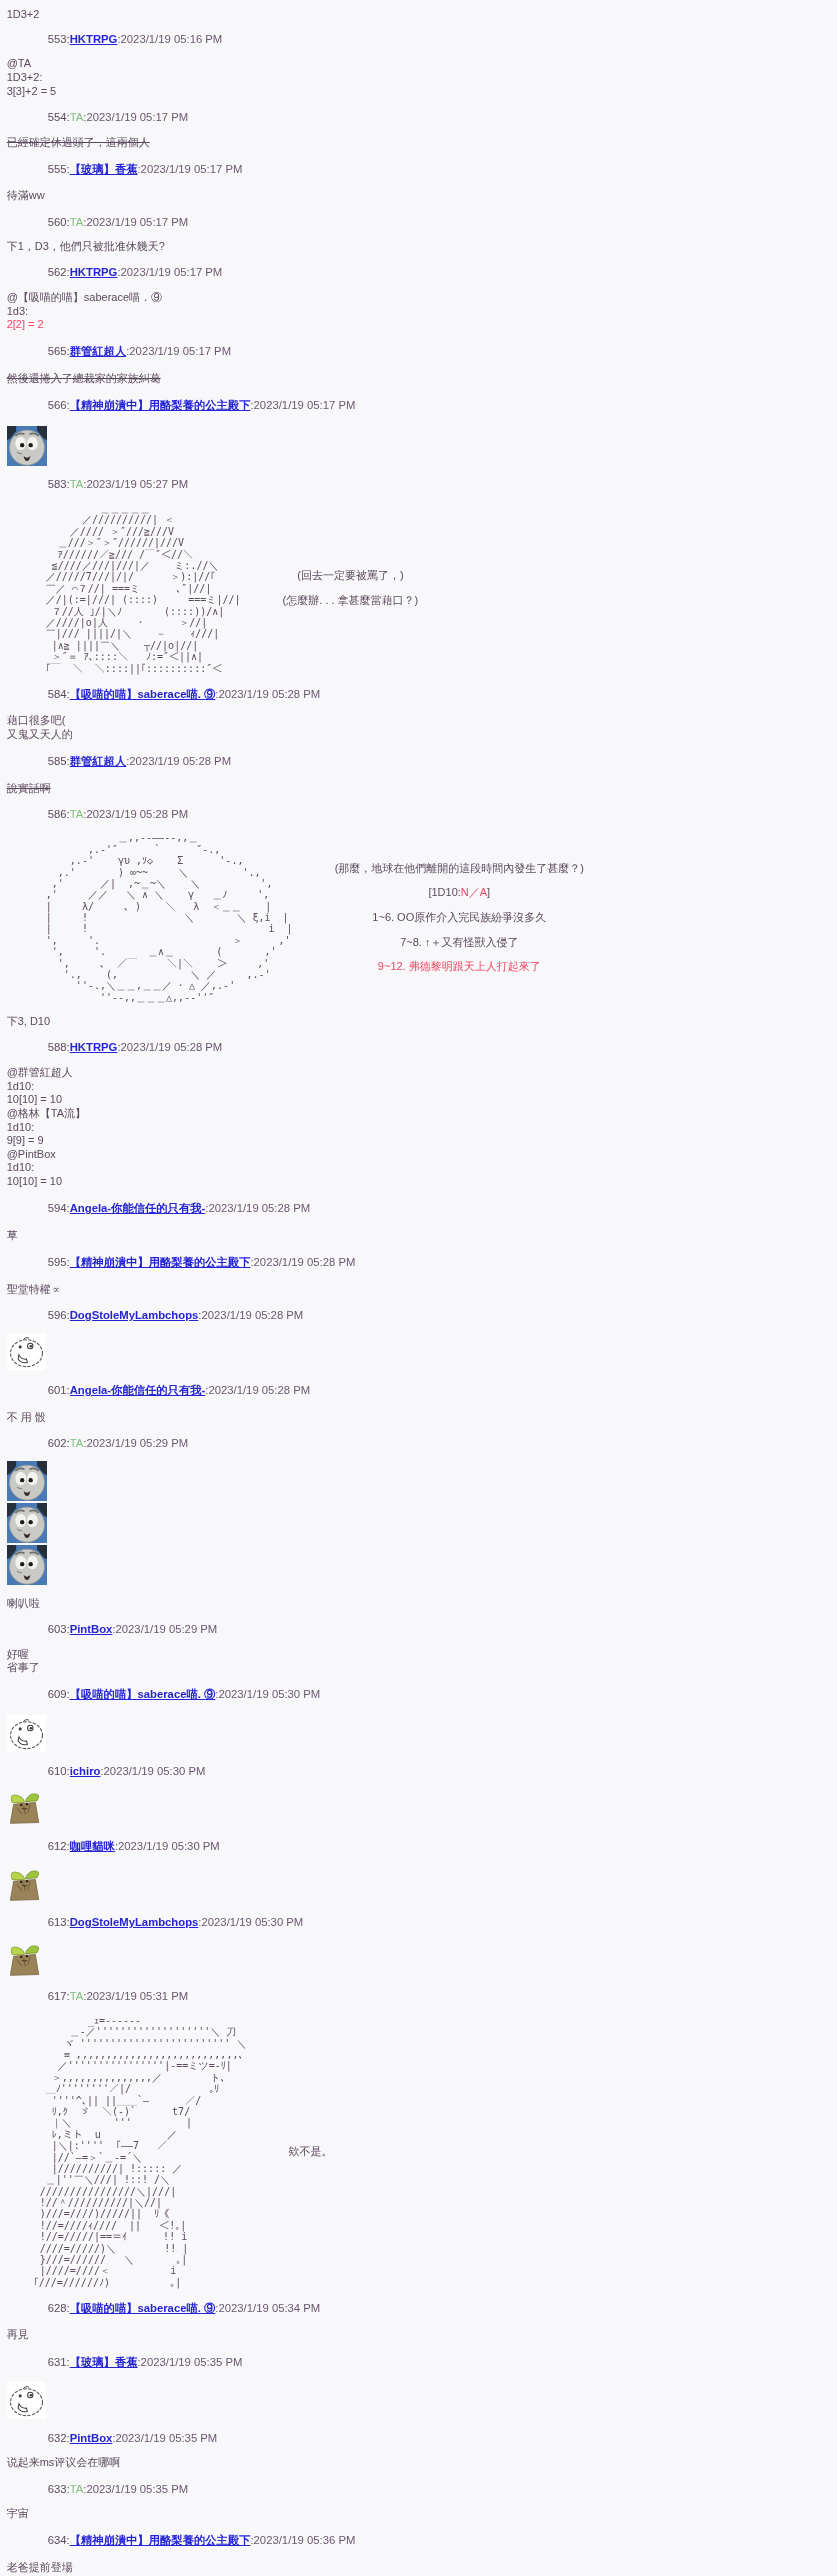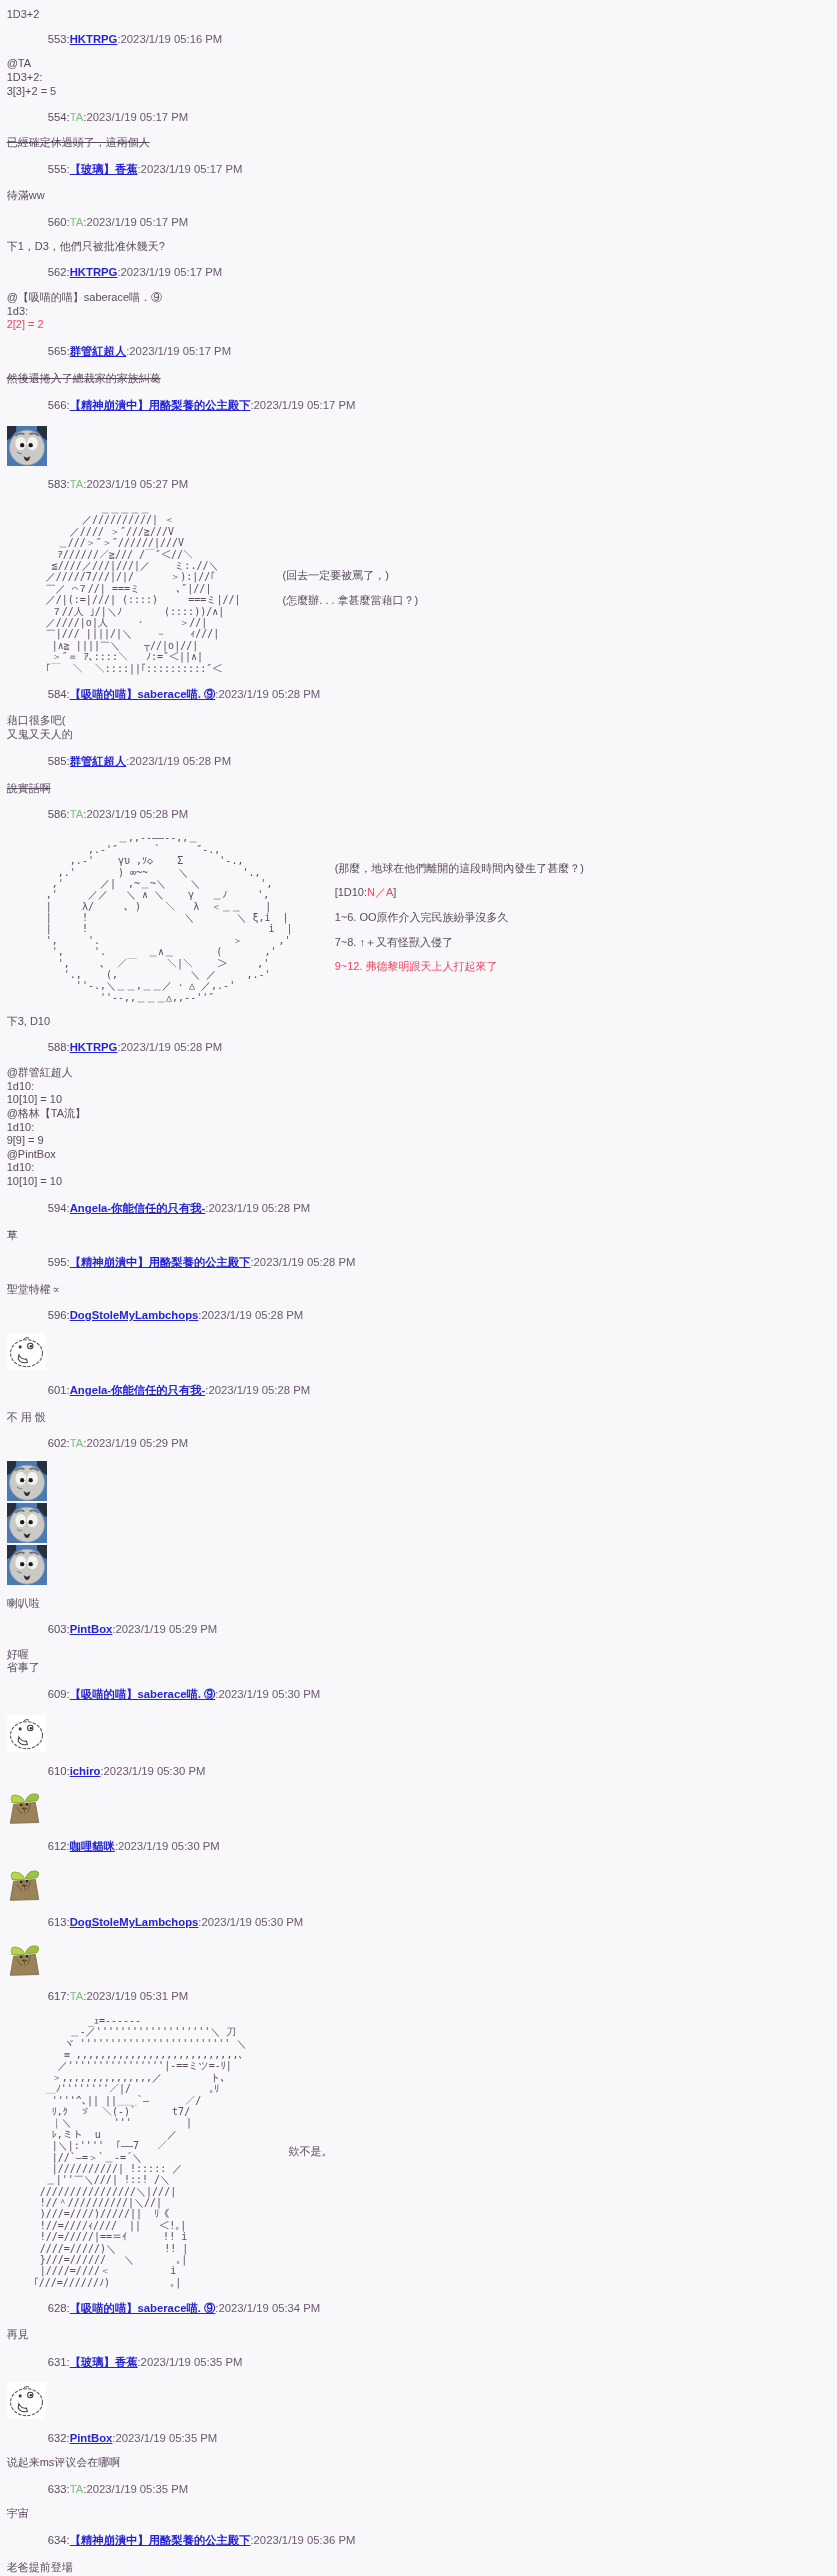--- a/index.html
+++ b/index.html
@@ -14,21 +14,21 @@
   .post-body{font-size:11px;}
   .tblock{margin:12px 0;}
   .bline{line-height:1.24;}
   .bline span.strike{text-decoration:line-through;}
   .bline span.red{color:#ee4663;}
   .img-col{margin:10px 0;}
   .img-col svg{display:block;margin:1.7px 0;}
   .aa-wrap{display:flex;align-items:center;column-gap:42px;margin:11.7px 0;}
   pre.aa{font-family:"DejaVu Sans Mono",monospace;font-size:10px;line-height:1.14;margin:0 0 0 15px;color:#5a4a5e;}
   .aa-side{font-size:11px;}
-  .aa-side .bline{margin:11px 0;}
+  .aa-side .bline{margin:11px 0;text-align:center;}
 </style>
 </head>
 <body>
 
 <div class="page">
   <div class="frag">1D3+2</div>
   <div id="posts">
       <div class="post">
         <div class="post-header"><span class="pno">553:</span><a class="pname" href="#">HKTRPG</a><span class="ptime">:2023/1/19 05:16 PM</span></div>
         <div class="post-body">

